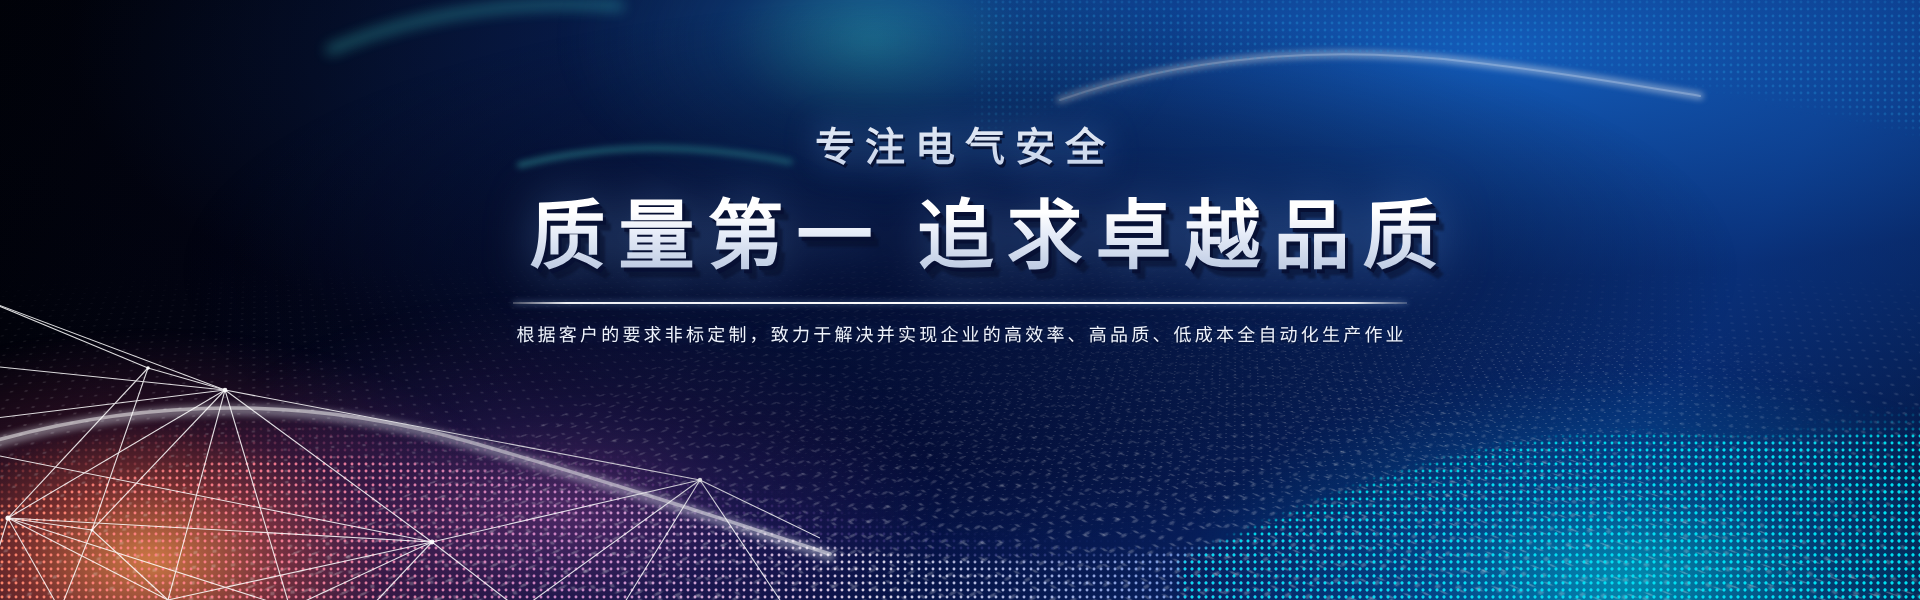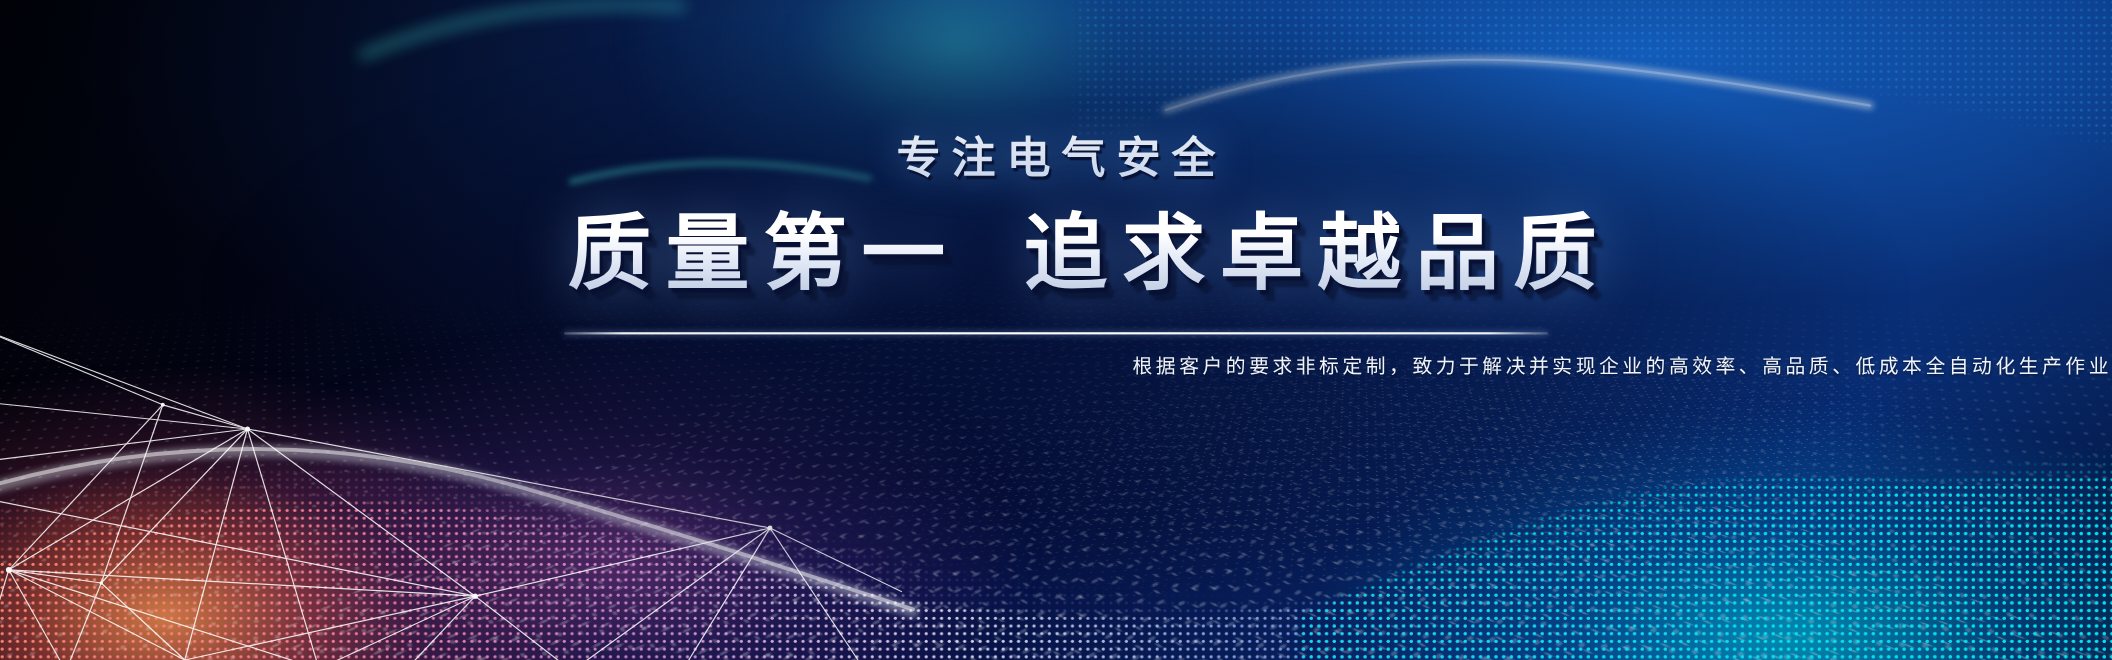--- a/index.html
+++ b/index.html
@@ -5,21 +5,21 @@
 <style>
   html,body{margin:0;padding:0;background:#000;}
   *{box-sizing:border-box;}
 
   .banner{
     position:relative;
     width:1920px;
     height:600px;
     overflow:hidden;
     background:#03040c;
-    font-family:Liberation Mono, monospace;
+    font-family:Liberation Serif, serif;
     user-select:none;
   }
 
   
   .bg-layer{position:absolute;inset:0;pointer-events:none;}
 
   
   .bg-base{
     background:
       radial-gradient(120% 120% at 78% 8%,  rgba(20,95,190,0.95) 0%, rgba(12,52,125,0.55) 32%, rgba(4,12,44,0.10) 62%, rgba(0,0,0,0) 80%),
@@ -164,21 +164,20 @@
   .subtitle{
     margin:0;
     padding-top:22px;
     font-size:18px;
     line-height:1;
     letter-spacing:3.2px;
     text-indent:3.2px;
     font-weight:400;
     color:#eef3fc;
     text-shadow:0 1px 3px rgba(2,8,32,.9), 0 0 12px rgba(120,180,255,.25);
-    text-align:right;
   }
 </style>
 </head>
 <body>
 
 <div class="banner">
 
   <div class="bg-layer bg-base"></div>
   <div class="glow-blue"></div>
   <div class="glow-blue2"></div>

